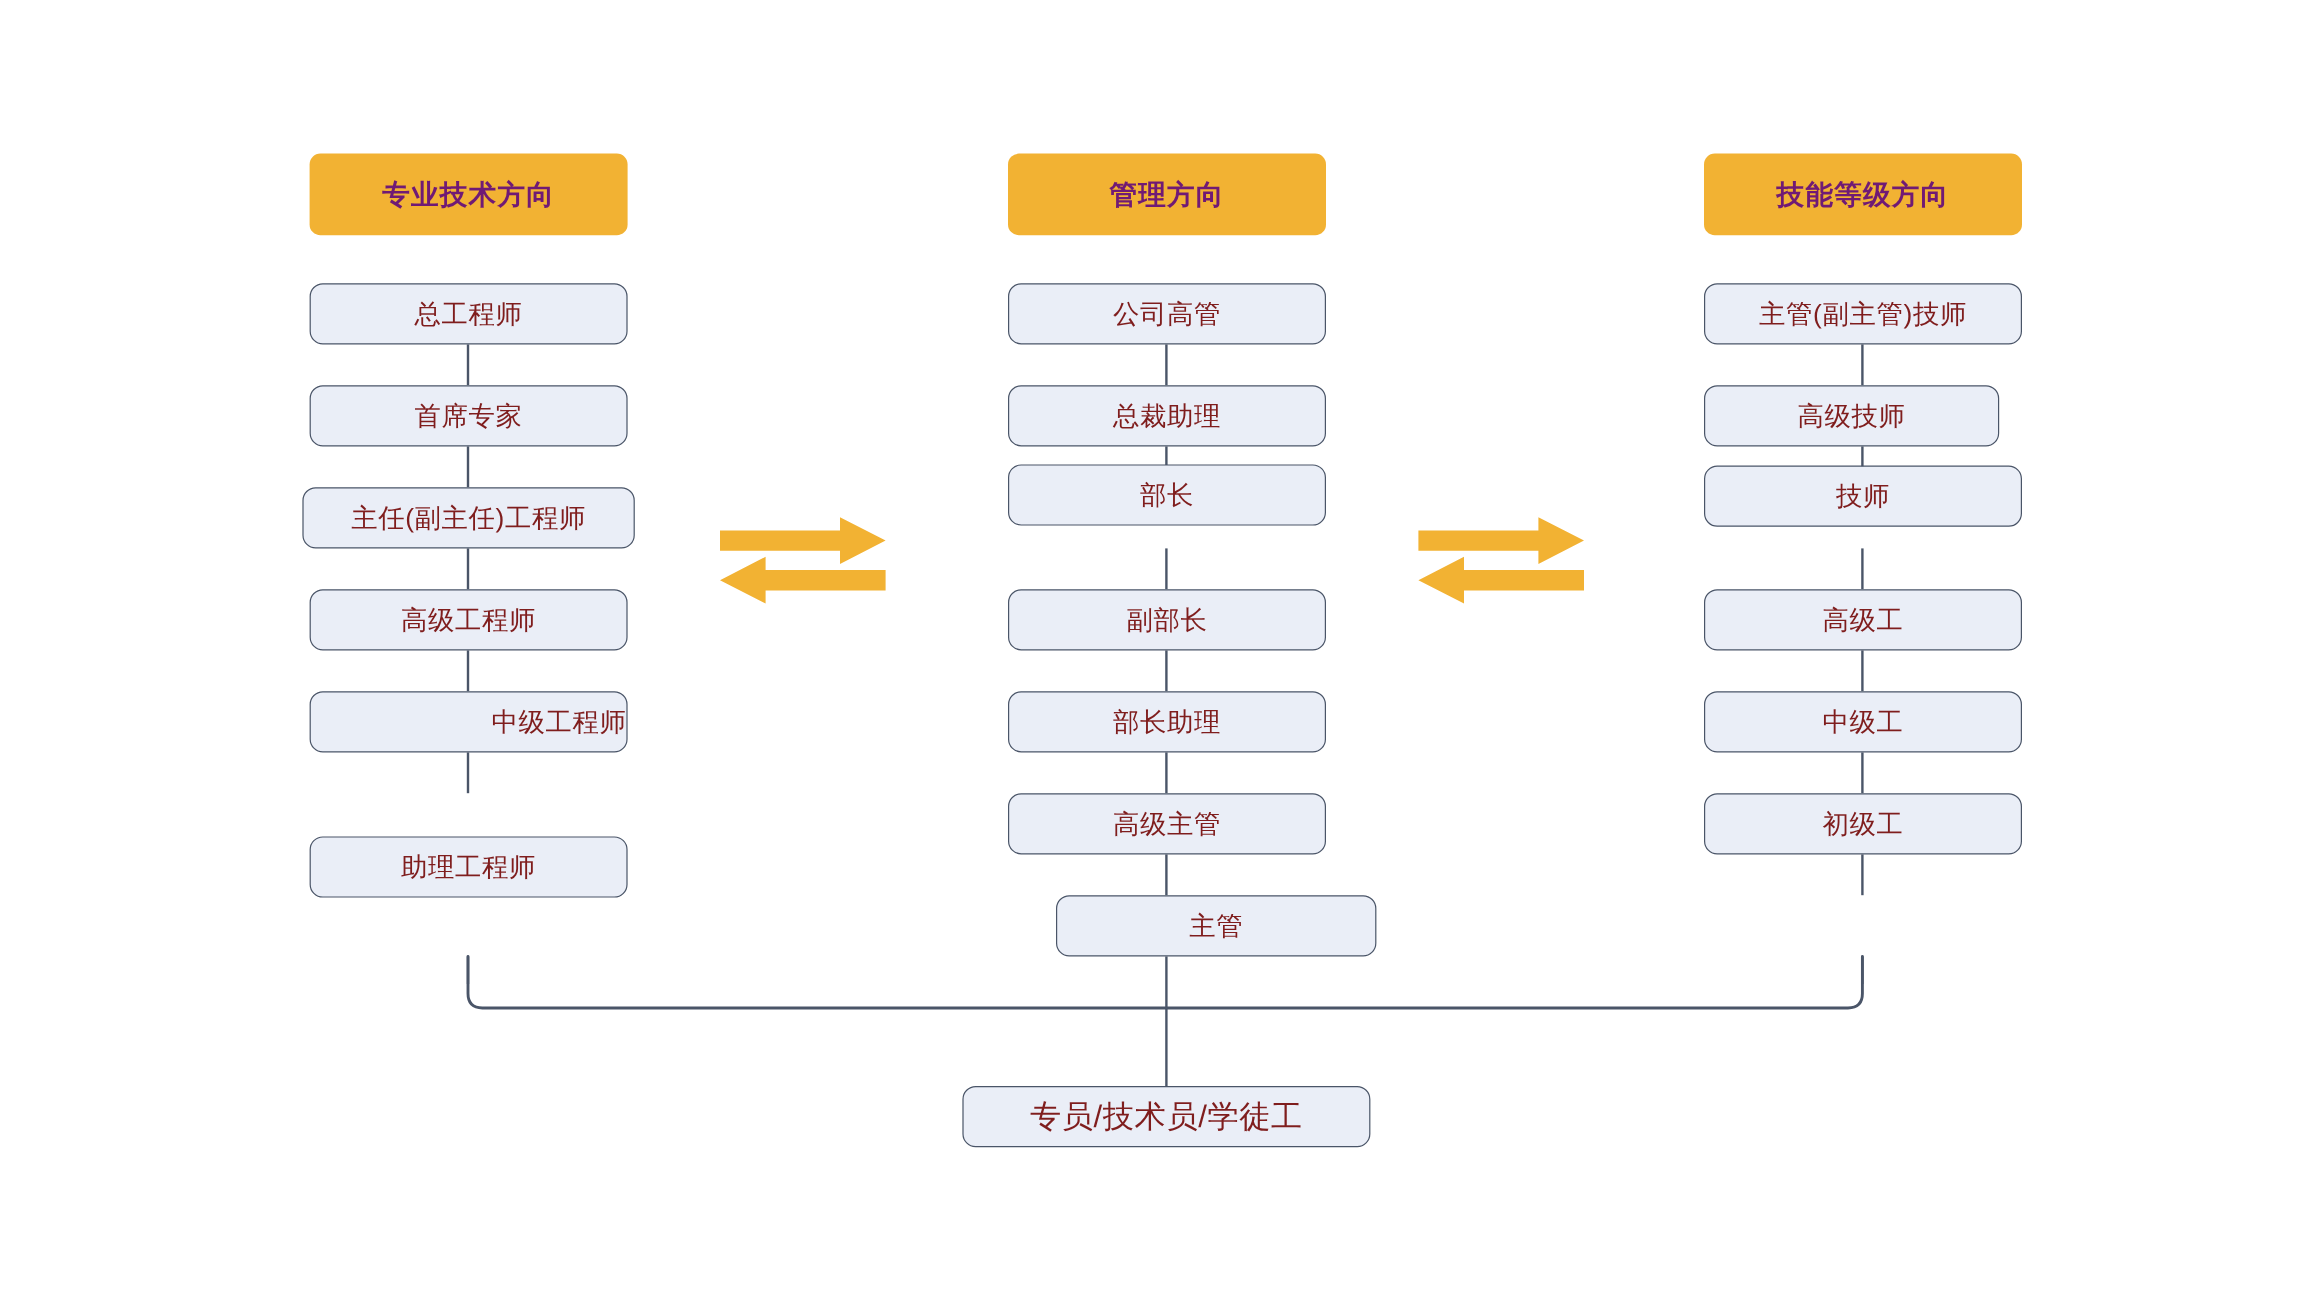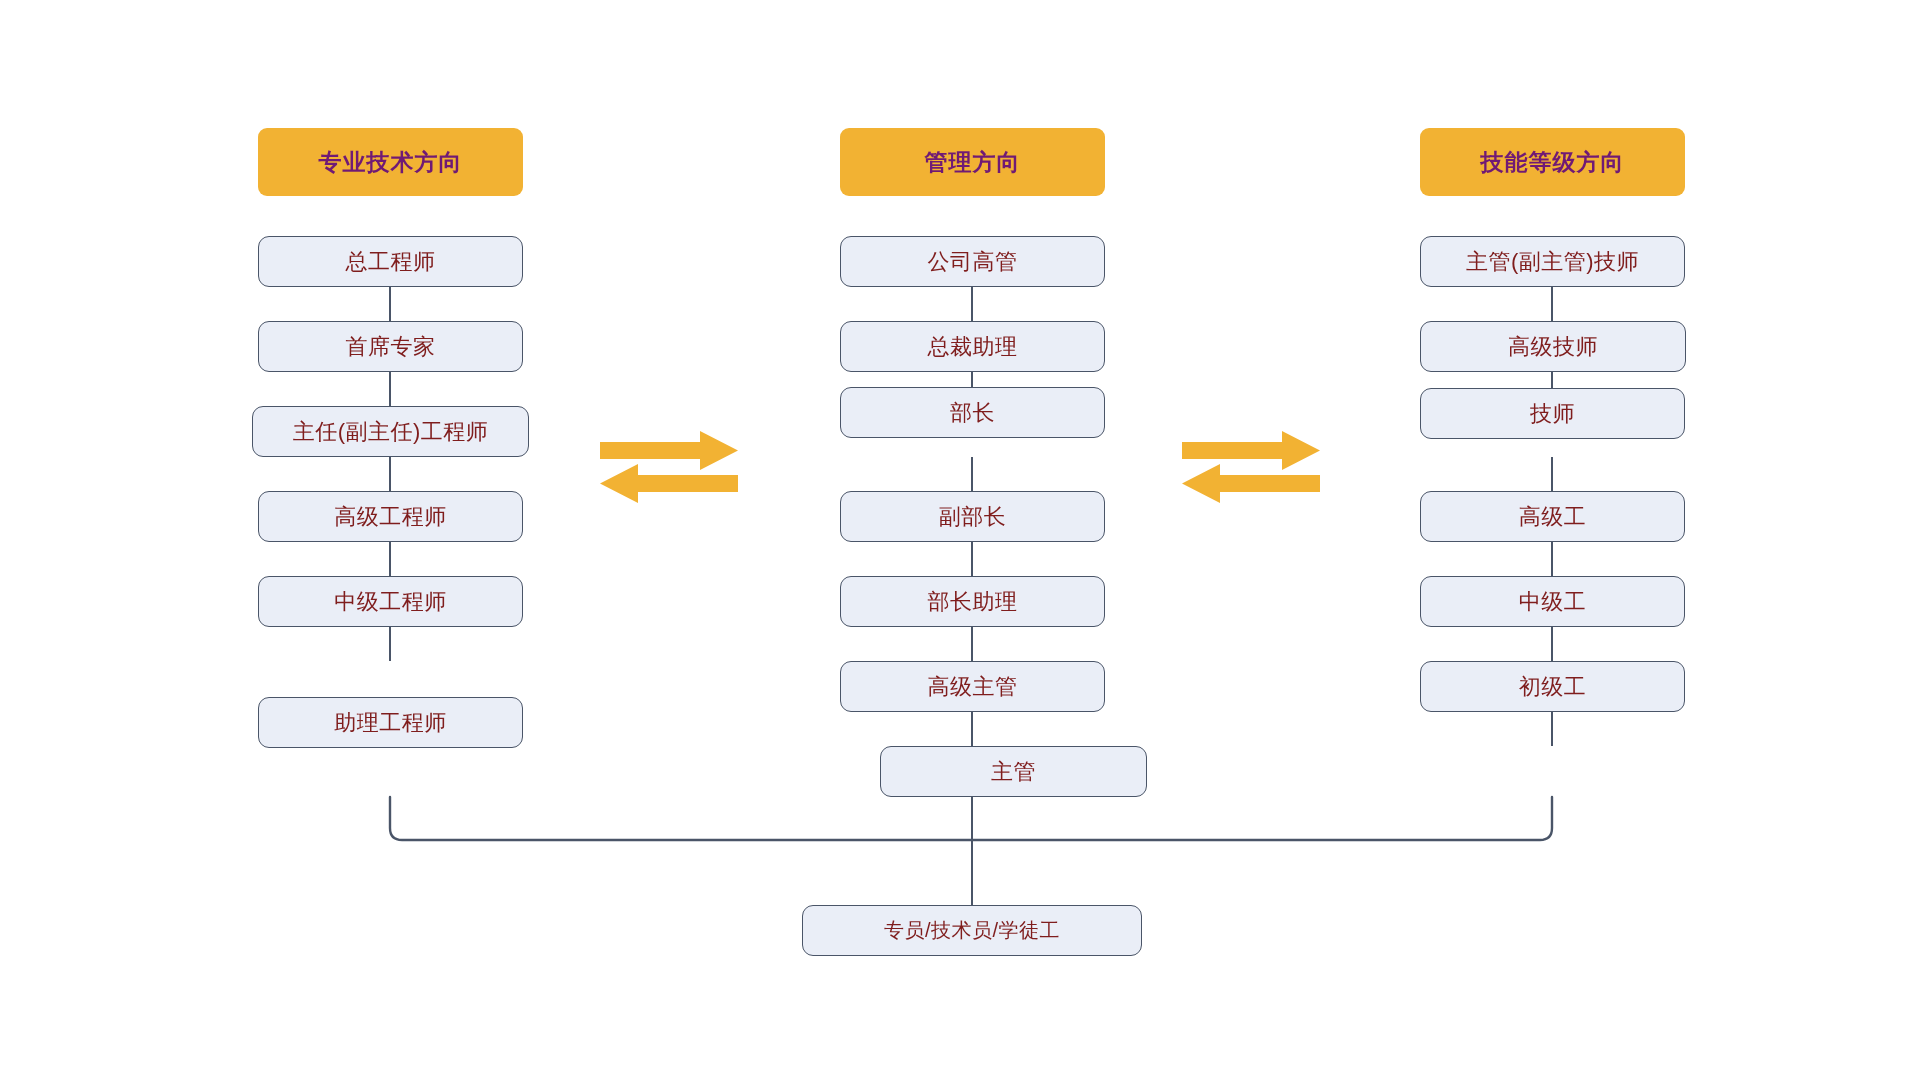--- a/index.html
+++ b/index.html
@@ -36,21 +36,21 @@
     border-radius:11px;
     background:#EAEEF7;
     display:flex;align-items:center;justify-content:center;
     color:#7f1d1d;
     font-size:22px;
     letter-spacing:.5px;
     box-sizing:border-box;
     white-space:nowrap;
   }
   .node.bottom{
-    font-size:20px;
+    font-size:26px;
   }
 
   
   .exchange{
     position:absolute;z-index:4;
     width:142px;height:74px;
   }
   .exchange svg{display:block;width:142px;height:74px;}
 </style>
 </head>
@@ -109,21 +109,21 @@
   </div>
   <div class="node" style="left:258px;top:321px;width:265px;">
     <span>首席专家</span>
   </div>
   <div class="node" style="left:252px;top:406px;width:277px;">
     <span>主任(副主任)工程师</span>
   </div>
   <div class="node" style="left:258px;top:491px;width:265px;">
     <span>高级工程师</span>
   </div>
-  <div class="node" style="left:258px;top:576px;width:265px;">
+  <div class="node" style="left:258px;top:576px;width:265px;justify-content:flex-end;">
     <span>中级工程师</span>
   </div>
   <div class="node" style="left:258px;top:661px;width:265px;margin-top:36px;">
     <span>助理工程师</span>
   </div>
 
   <div class="node" style="left:840px;top:236px;width:265px;">
     <span>公司高管</span>
   </div>
   <div class="node" style="left:840px;top:321px;width:265px;">
@@ -141,21 +141,21 @@
   <div class="node" style="left:840px;top:661px;width:265px;">
     <span>高级主管</span>
   </div>
   <div class="node" style="left:840px;top:746px;width:267px;margin-left:40px;">
     <span>主管</span>
   </div>
 
   <div class="node" style="left:1420px;top:236px;width:265px;">
     <span>主管(副主管)技师</span>
   </div>
-  <div class="node" style="left:1420px;top:321px;width:266px;">
+  <div class="node" style="left:1420px;top:321px;width:246px;">
     <span>高级技师</span>
   </div>
   <div class="node" style="left:1420px;top:388px;width:265px;">
     <span>技师</span>
   </div>
   <div class="node" style="left:1420px;top:491px;width:265px;">
     <span>高级工</span>
   </div>
   <div class="node" style="left:1420px;top:576px;width:265px;">
     <span>中级工</span>

